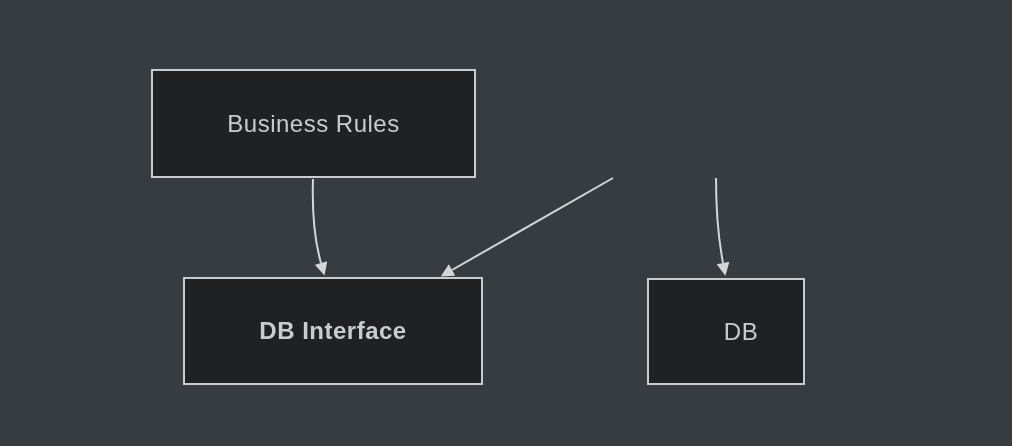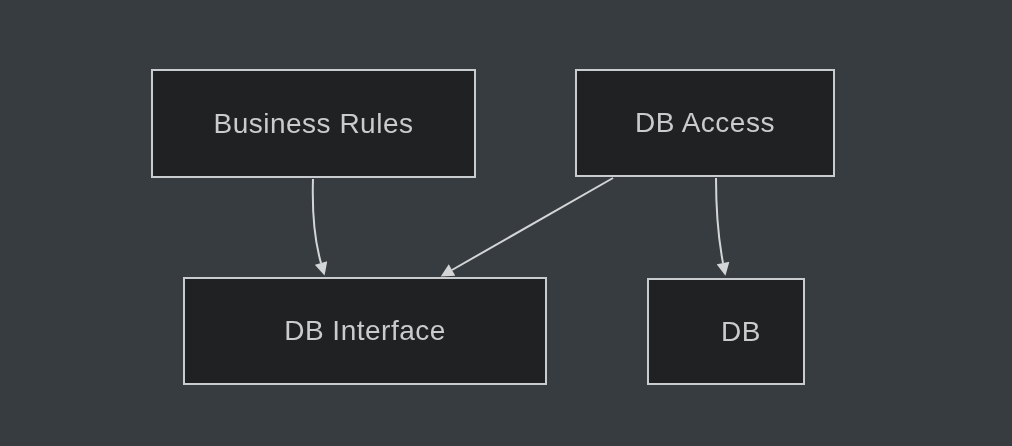--- a/index.html
+++ b/index.html
@@ -16,21 +16,21 @@
     stroke:var(--edge,#d3d5d6);
     stroke-width:2px;
   }
   .node{
     position:absolute;
     box-sizing:border-box;
     background:var(--node-fill,#1f2123);
     border:2px solid var(--node-border,#c9ccce);
     display:flex;align-items:center;justify-content:center;
     color:var(--text,#c9cccd);
-    font-size:28px;
+    font-size:24px;
     letter-spacing:0.5px;
   }
 </style>
 </head>
 <body>
 
 <div id="canvas">
 
   <svg id="edge-layer" width="1012" height="446" viewBox="0 0 1012 446" xmlns="http://www.w3.org/2000/svg">
     <defs>
@@ -40,25 +40,22 @@
     </defs>
     <path class="edge" marker-end="url(#arrow)" d="M313,179C312,211,315,242,321,263"></path>
     <path class="edge" marker-end="url(#arrow)" d="M613,178L452,270"></path>
     <path class="edge" marker-end="url(#arrow)" d="M716,178C716,211,719,242,723,263"></path>
   </svg>
 
   <div class="node" style="left: 151px; top: 69px; width: 325px; height: 109px;">
     <span>Business Rules</span>
   </div>
 
-  <div class="node" style="left: 575px; top: 69px; width: 260px; height: 108px;">
-    <span>DB Access</span>
-  </div>
 
-  <div class="node" style="left: 183px; top: 277px; width: 364px; height: 108px;">
+  <div class="node" style="left: 183px; top: 277px; width: 300px; height: 108px; font-weight: bold;">
     <span>DB Interface</span>
   </div>
 
   <div class="node" style="left: 647px; top: 278px; width: 158px; height: 107px; padding-left: 30px;">
     <span>DB</span>
   </div>
 
 </div>
 
 </body></html>

